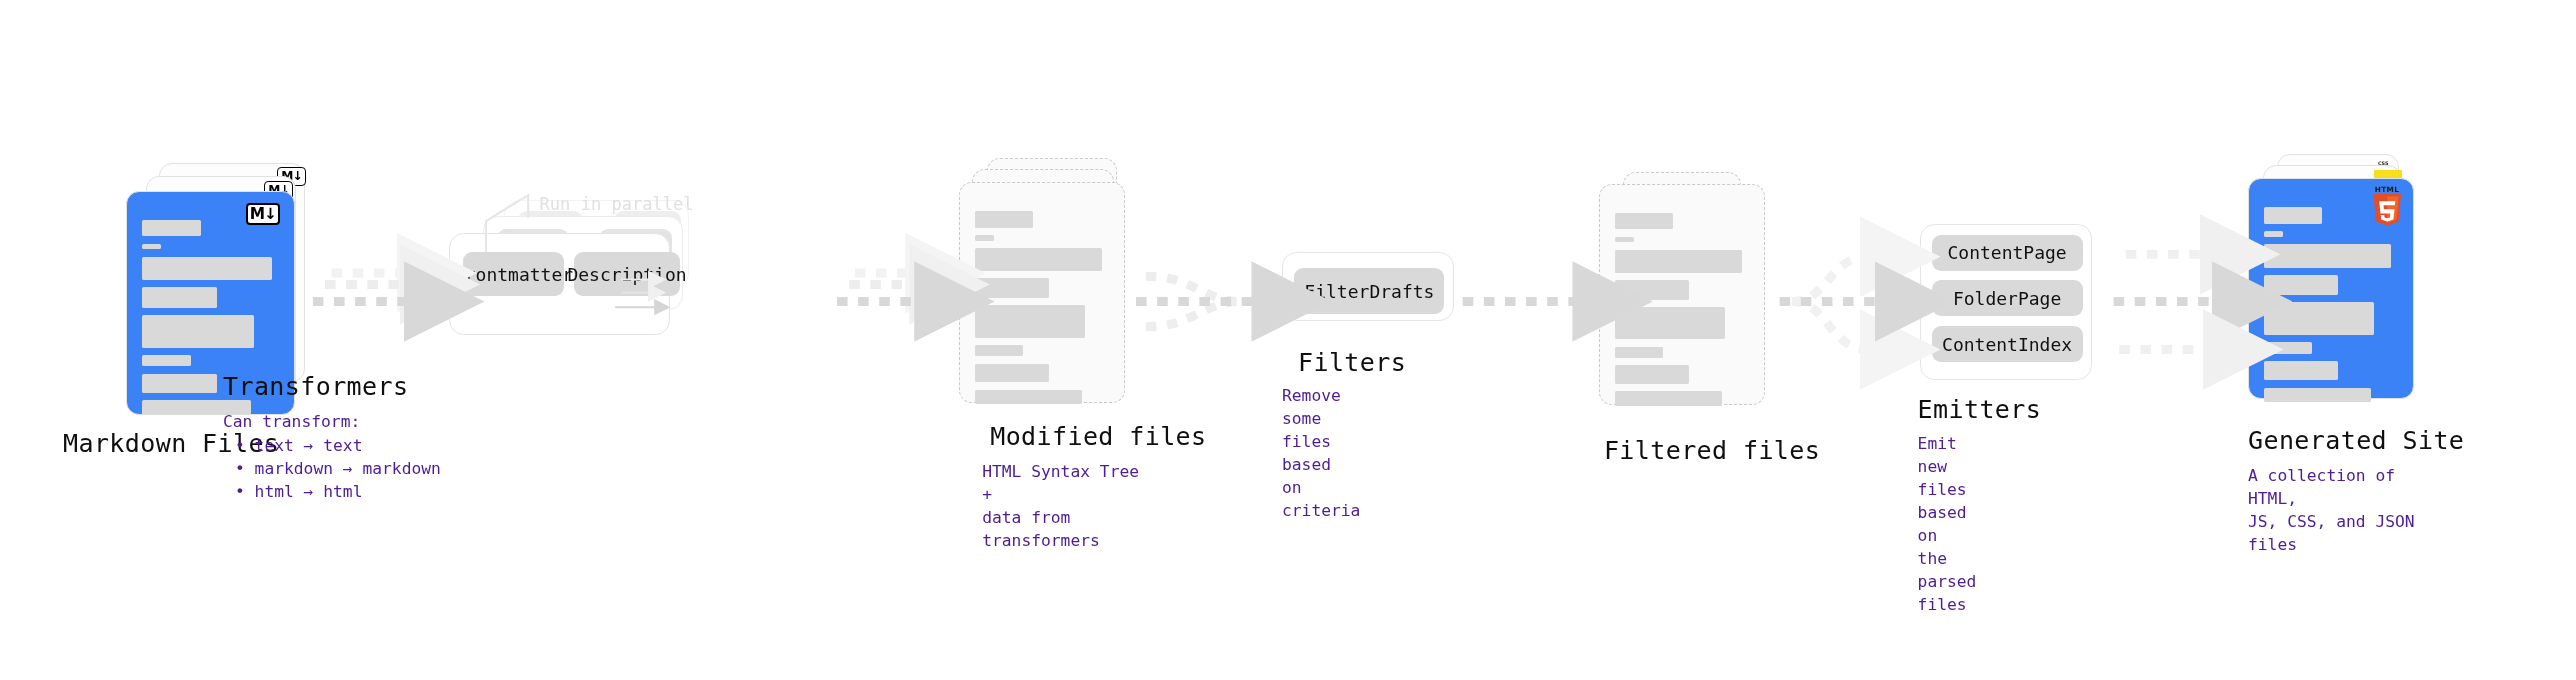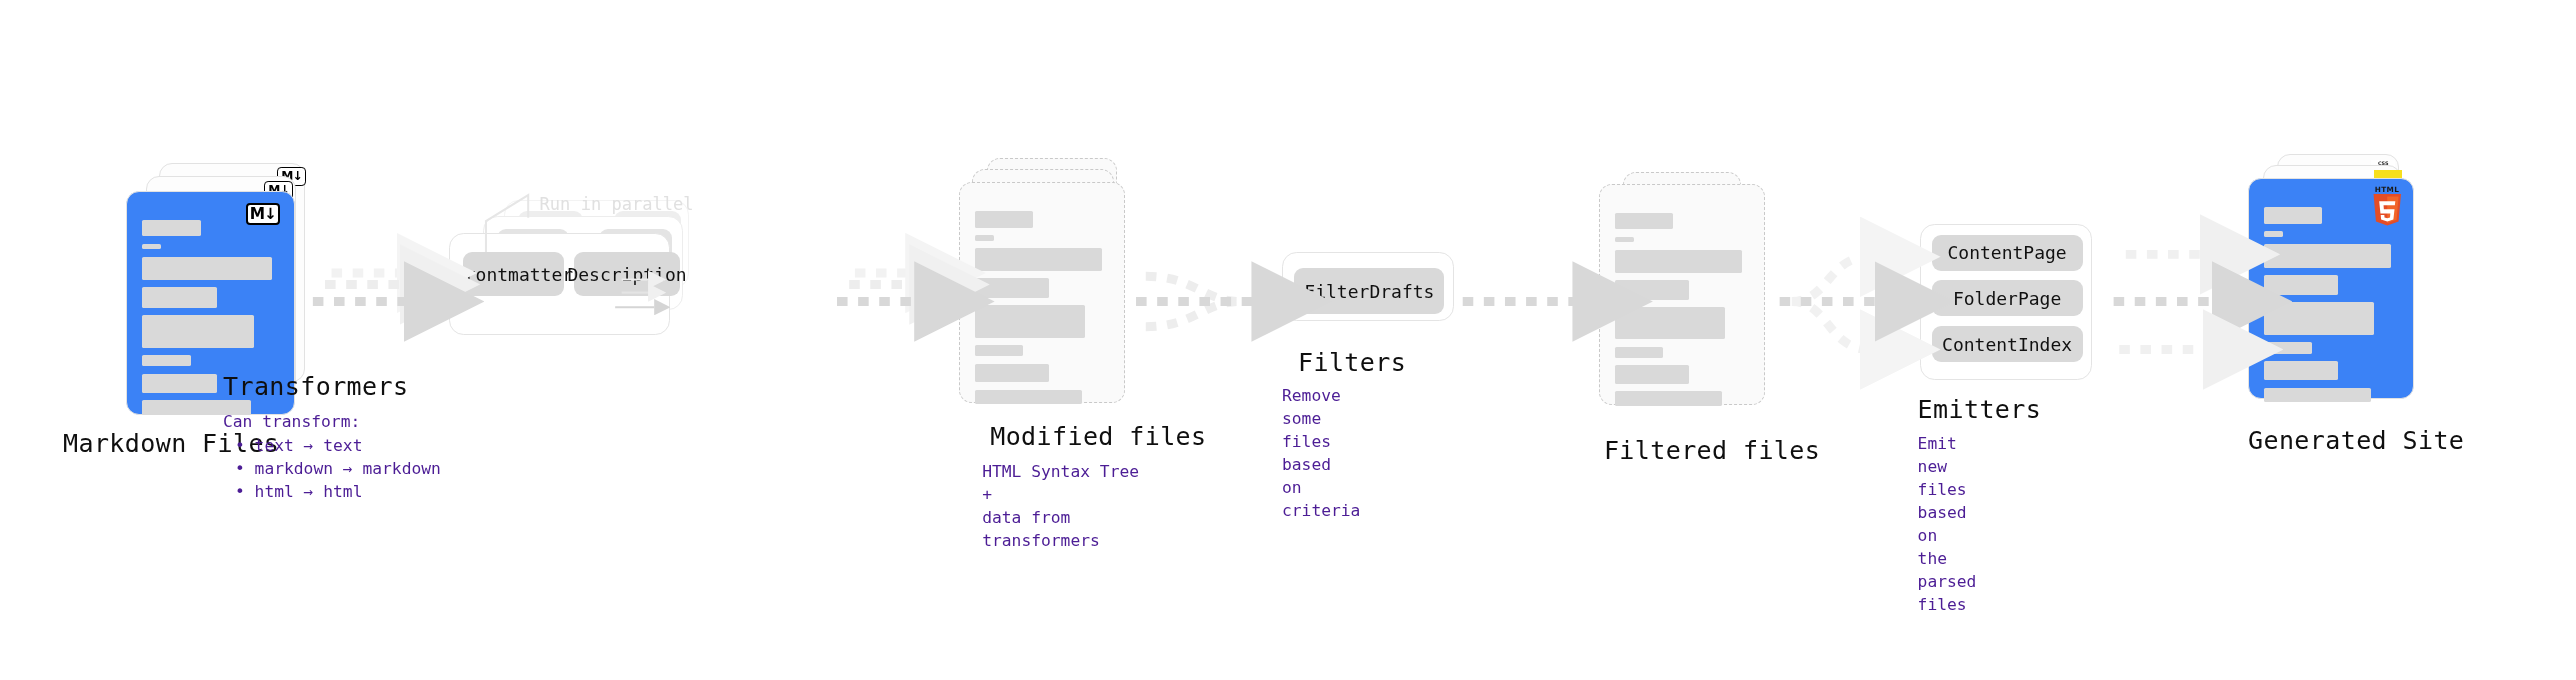--- a/index.html
+++ b/index.html
@@ -275,20 +275,22 @@
           <div class="bar" style="width:95%;height:23.6px;margin-top:5.7px;"></div>
           <div class="bar" style="width:55%;height:20.3px;"></div>
           <div class="bar" style="width:82%;height:32.5px;"></div>
           <div class="bar" style="width:36%;height:11.4px;"></div>
           <div class="bar" style="width:55%;height:19.5px;"></div>
           <div class="bar" style="width:80%;height:14.6px;"></div>
         </div>
       </div>
     </div>
     <div class="label-title" style="position:absolute; left:0px; top:272px;">Generated Site</div>
+    <div class="label-sub" style="position:absolute; left:0px; top:310px;">A collection of HTML,
+JS, CSS, and JSON files</div>
   </div>
 
   <svg class="layer" viewBox="0 0 3170 838" width="2576" height="681">
     <defs>
       <marker id="tri" markerWidth="9" markerHeight="9" refX="1" refY="4.5" orient="auto">
         <path d="M0,0 L9,4.5 L0,9 Z" fill="#d8d8d8"></path>
       </marker>
       <marker id="triF" markerWidth="9" markerHeight="9" refX="1" refY="4.5" orient="auto">
         <path d="M0,0 L9,4.5 L0,9 Z" fill="#f0f0f0"></path>
       </marker>

